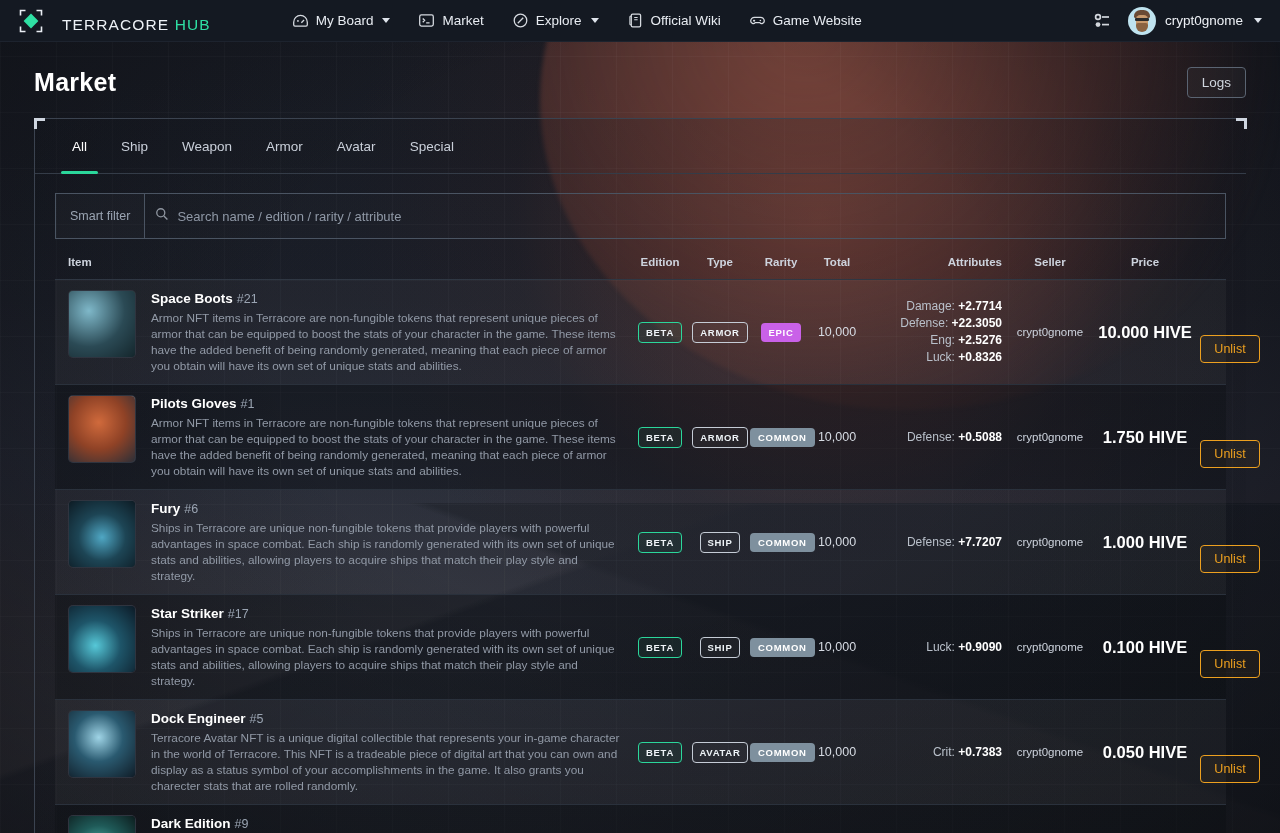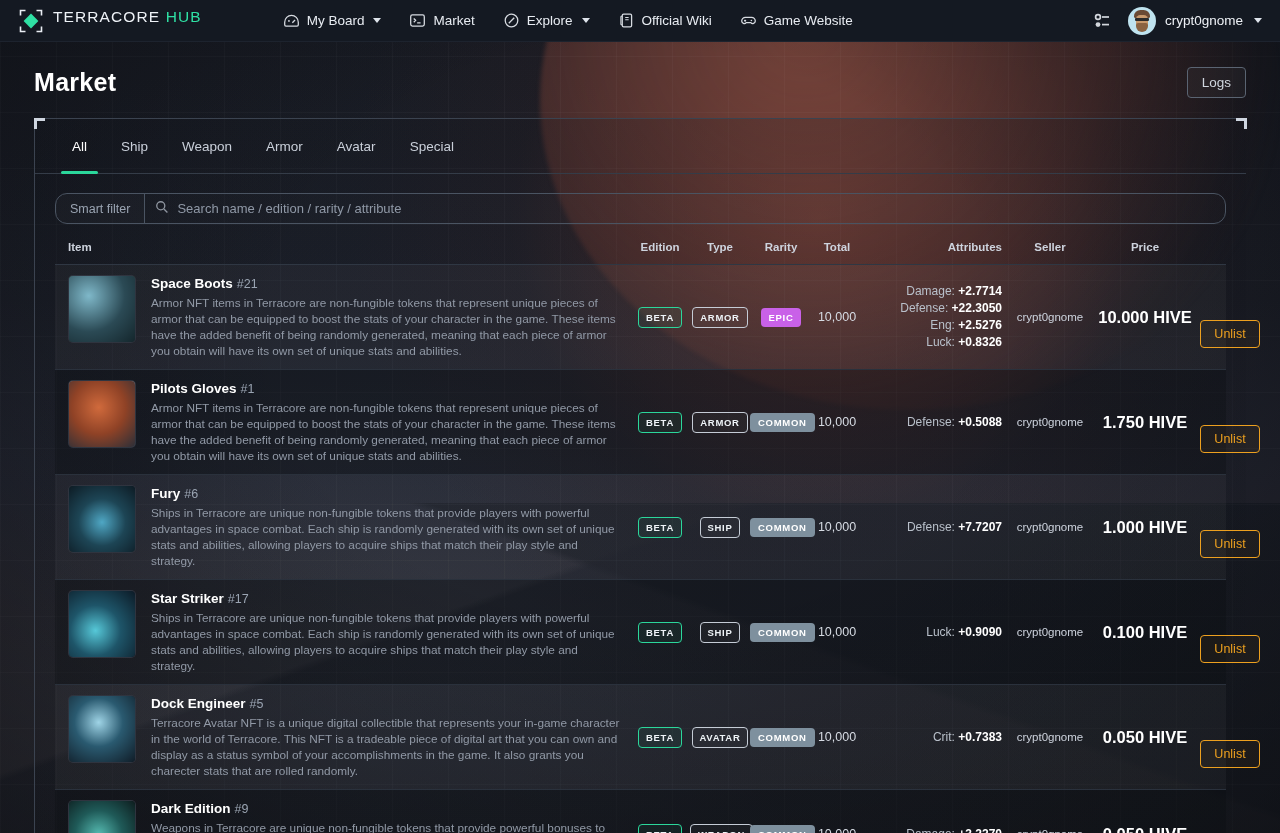--- a/index.html
+++ b/index.html
@@ -57,21 +57,21 @@
   
   .navbar {
     position: relative; z-index: 5;
     height: 42px;
     background: #141922;
     border-bottom: 1px solid #20virtual;
     display: flex; align-items: center;
     padding: 0 14px 0 18px;
   }
   .navbar { border-bottom: 1px solid #1d232e; }
-  .brand { display: flex; align-items: flex-start; gap: 9px; }
+  .brand { display: flex; align-items: flex-end; gap: 18px; }
   .brand-mark {
     width: 26px; height: 26px; position: relative; flex: 0 0 auto;
   }
   .brand-mark svg { display: block; }
   .brand-text {
     font-size: 15.5px; letter-spacing: 1.1px; font-weight: 400;
     color: #eef2f7; white-space: nowrap;
   }
   .brand-text .hub { color: #2fe0a4; }
 
@@ -150,22 +150,22 @@
   .tab.active { color: #ffffff; }
   .tab.active::after {
     content: ""; position: absolute; left: 6px; right: 6px; bottom: -1px;
     height: 3px; background: #2bd79b; border-radius: 2px;
   }
 
   
   .filter-row { padding: 19px 20px 0 20px; display: flex; }
   .filter-box {
     display: flex; align-items: stretch;
-    width: 1172px; height: 31px;
-    border: 1px solid #4a5462; border-radius: 12px;
+    width: 1172px; height: 46px;
+    border: 1px solid #4a5462; border-radius: 0;
     background: rgba(255,255,255,0.012);
     overflow: hidden;
   }
   .smart-filter {
     display: flex; align-items: center; justify-content: center;
     padding: 0 14px; font-size: 12.5px; color: #9aa4b2;
     border-right: 1px solid #4a5462; cursor: pointer;
     background: rgba(255,255,255,0.015);
     white-space: nowrap;
   }

